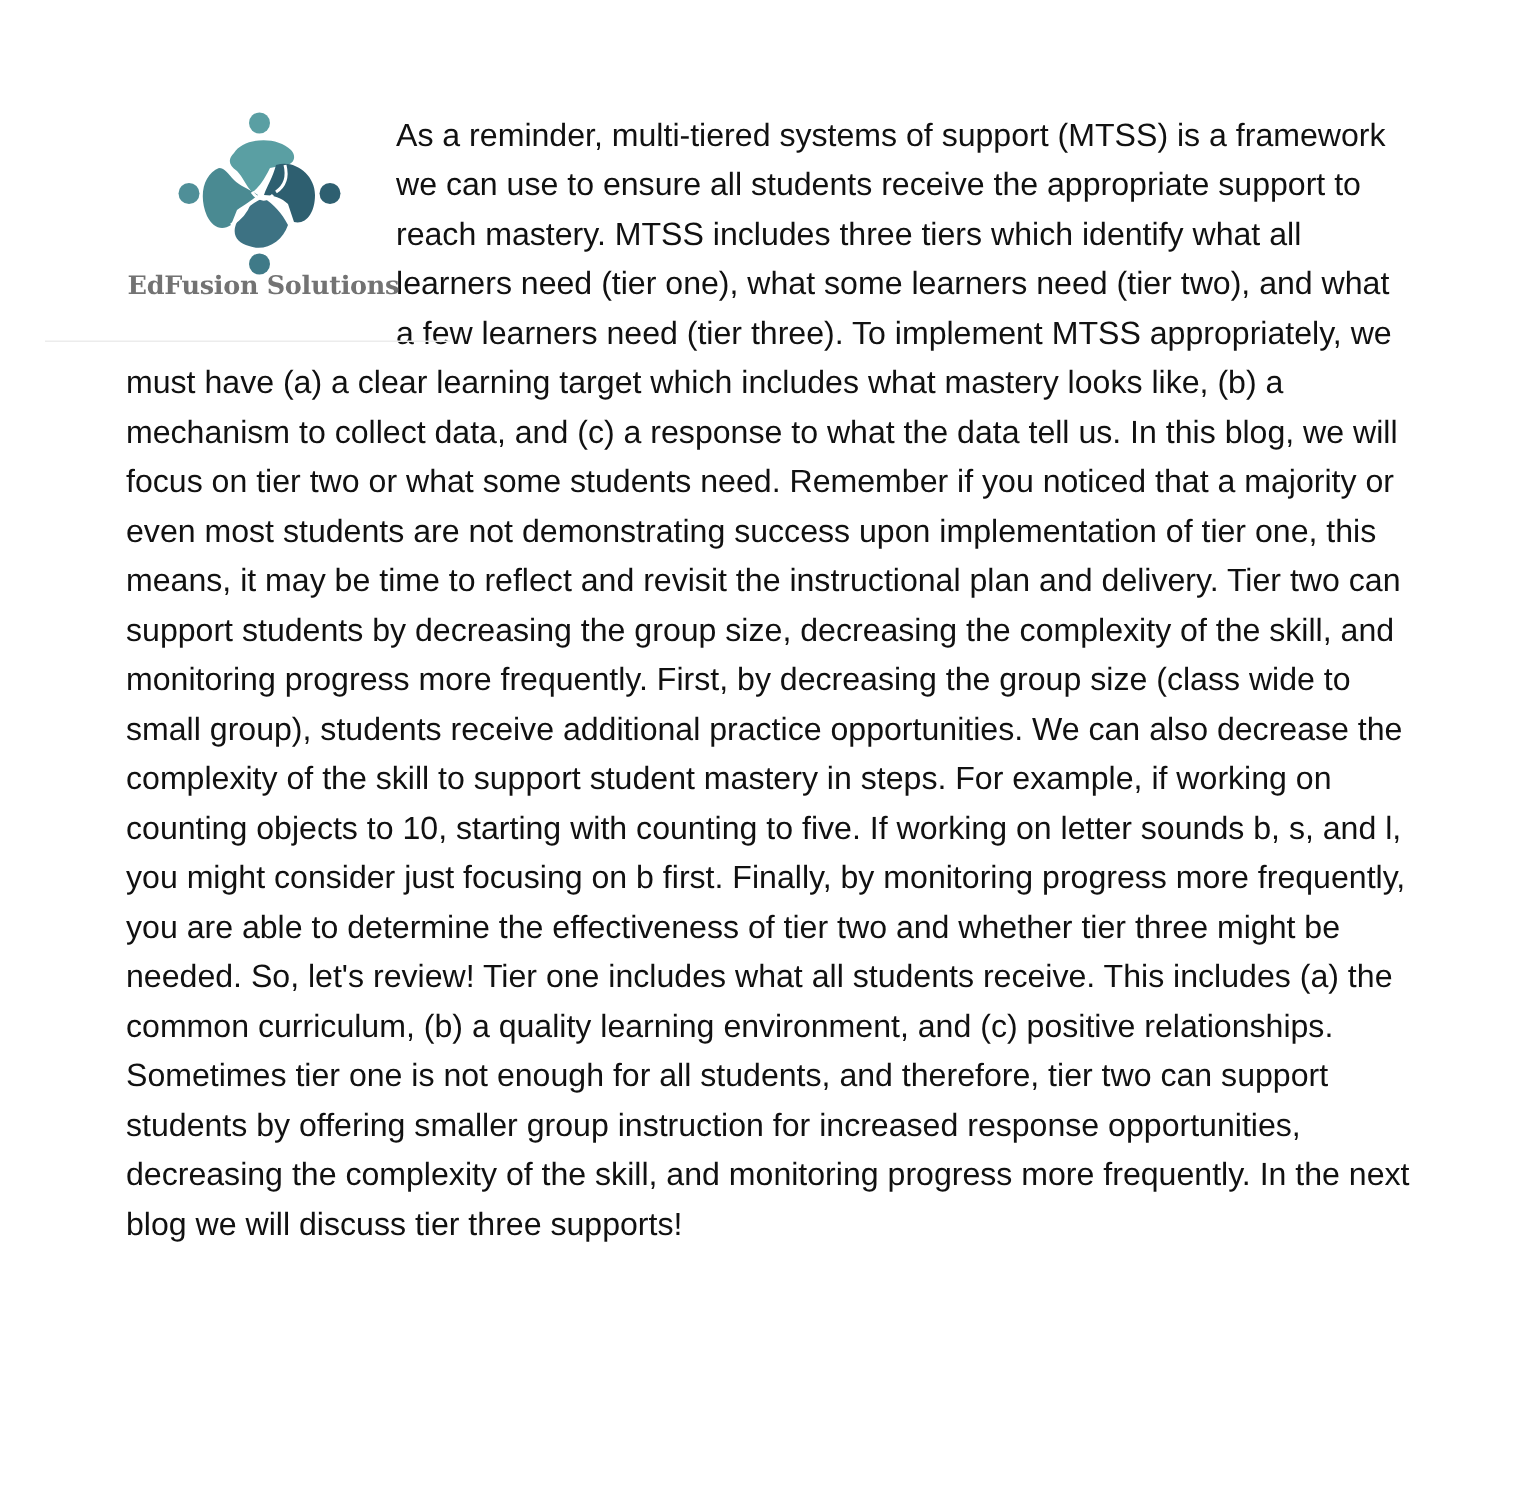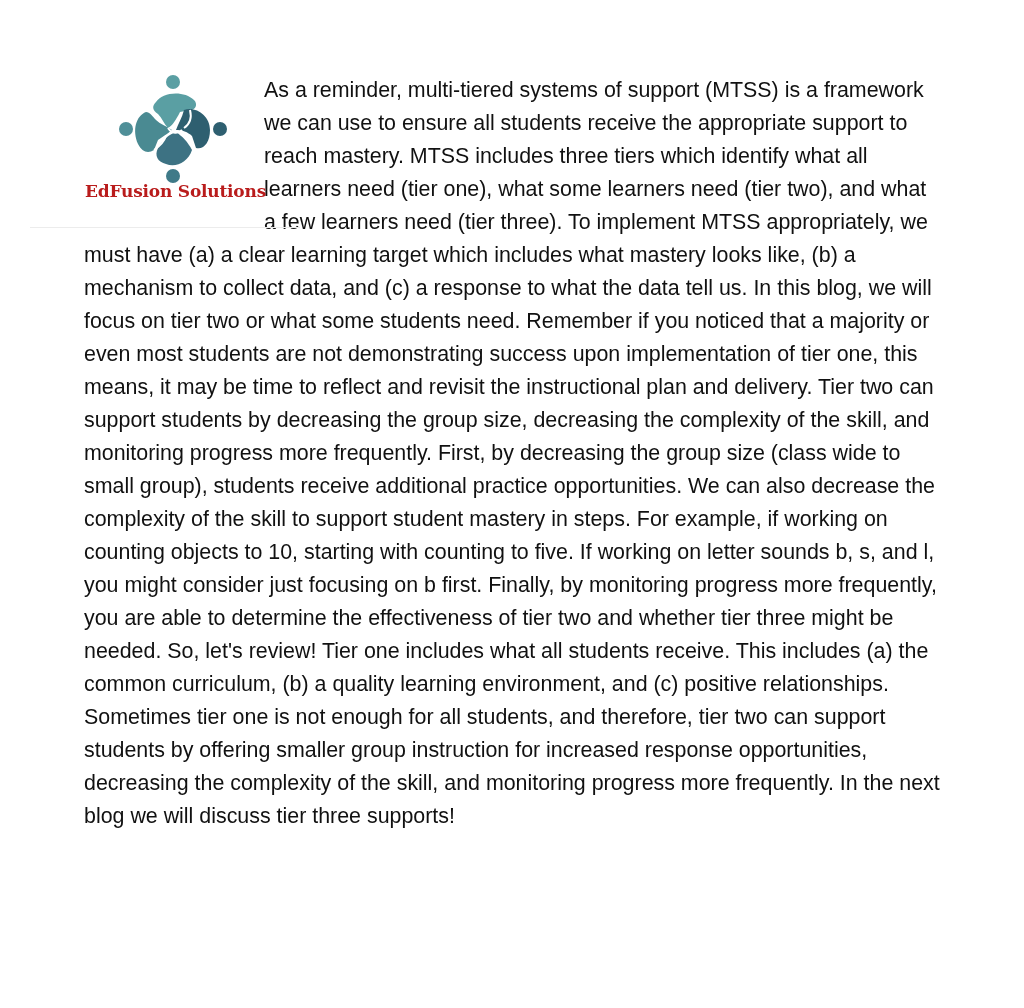--- a/index.html
+++ b/index.html
@@ -35,21 +35,21 @@
       height: 110px;
     }
     .logo-text {
       position: absolute;
       left: 55px;
       top: 107px;
       font-family: "DejaVu Serif", "Liberation Serif", serif;
       font-size: 17px;
       font-weight: bold;
       letter-spacing: -0.2px;
-      color: #b91c1c;
+      color: #737373;
       white-space: nowrap;
     }
     .logo-divider {
       position: absolute;
       left: 0px;
       top: 153px;
       width: 270px;
       height: 1px;
       background: #ececec;
     }

